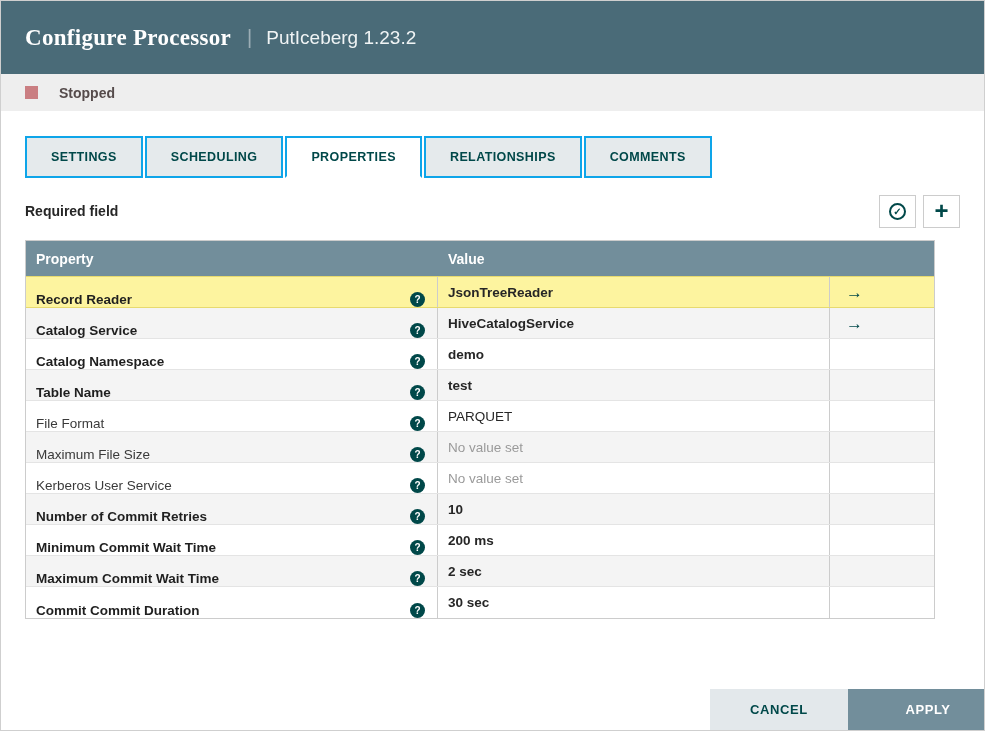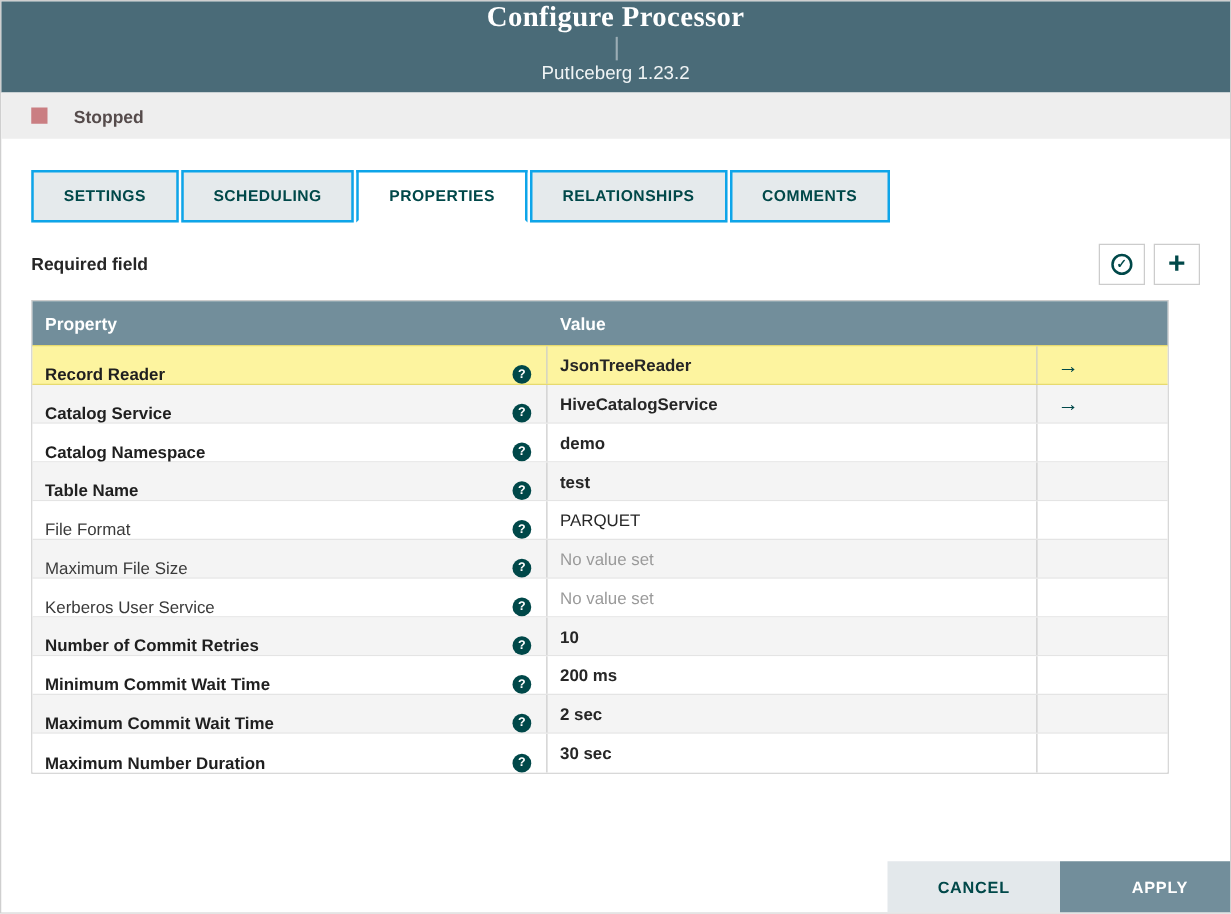--- a/index.html
+++ b/index.html
@@ -19,36 +19,35 @@
   }
 
   
   .dlg-header {
     height: 73px;
     background: var(--header-bg, #4a6b78);
     display: flex;
     align-items: center;
     padding: 0 24px;
     color: #fff;
-    flex-direction: column;
   }
   .dlg-title {
     font-family: "Liberation Serif", "DejaVu Serif", serif;
     font-size: 23px;
     font-weight: bold;
     letter-spacing: 0.3px;
   }
   .dlg-sep {
     color: rgba(255,255,255,0.45);
     font-size: 20px;
     font-weight: 300;
     margin: 0 14px 0 16px;
   }
   .dlg-subtitle {
-    font-size: 15px;
+    font-size: 19px;
     color: #f0f4f5;
   }
 
   
   .status-bar {
     height: 37px;
     background: #eeeeee;
     display: flex;
     align-items: center;
     padding: 0 24px;
@@ -399,21 +398,21 @@
     </div>
     <div class="cell val">
       <span class="val-text bold">2 sec</span>
     </div>
     <div class="cell goto">
       <span class="goto-arrow" style="visibility: hidden;"></span>
     </div>
   </div>
           <div class="t-row">
     <div class="cell prop">
-      <span class="prop-name required">Maximum Number Duration</span>
+      <span class="prop-name required">Commit Commit Duration</span>
       <span class="help-icon">?</span>
     </div>
     <div class="cell val">
       <span class="val-text bold">30 sec</span>
     </div>
     <div class="cell goto">
       <span class="goto-arrow" style="visibility: hidden;"></span>
     </div>
   </div>
         </div>

